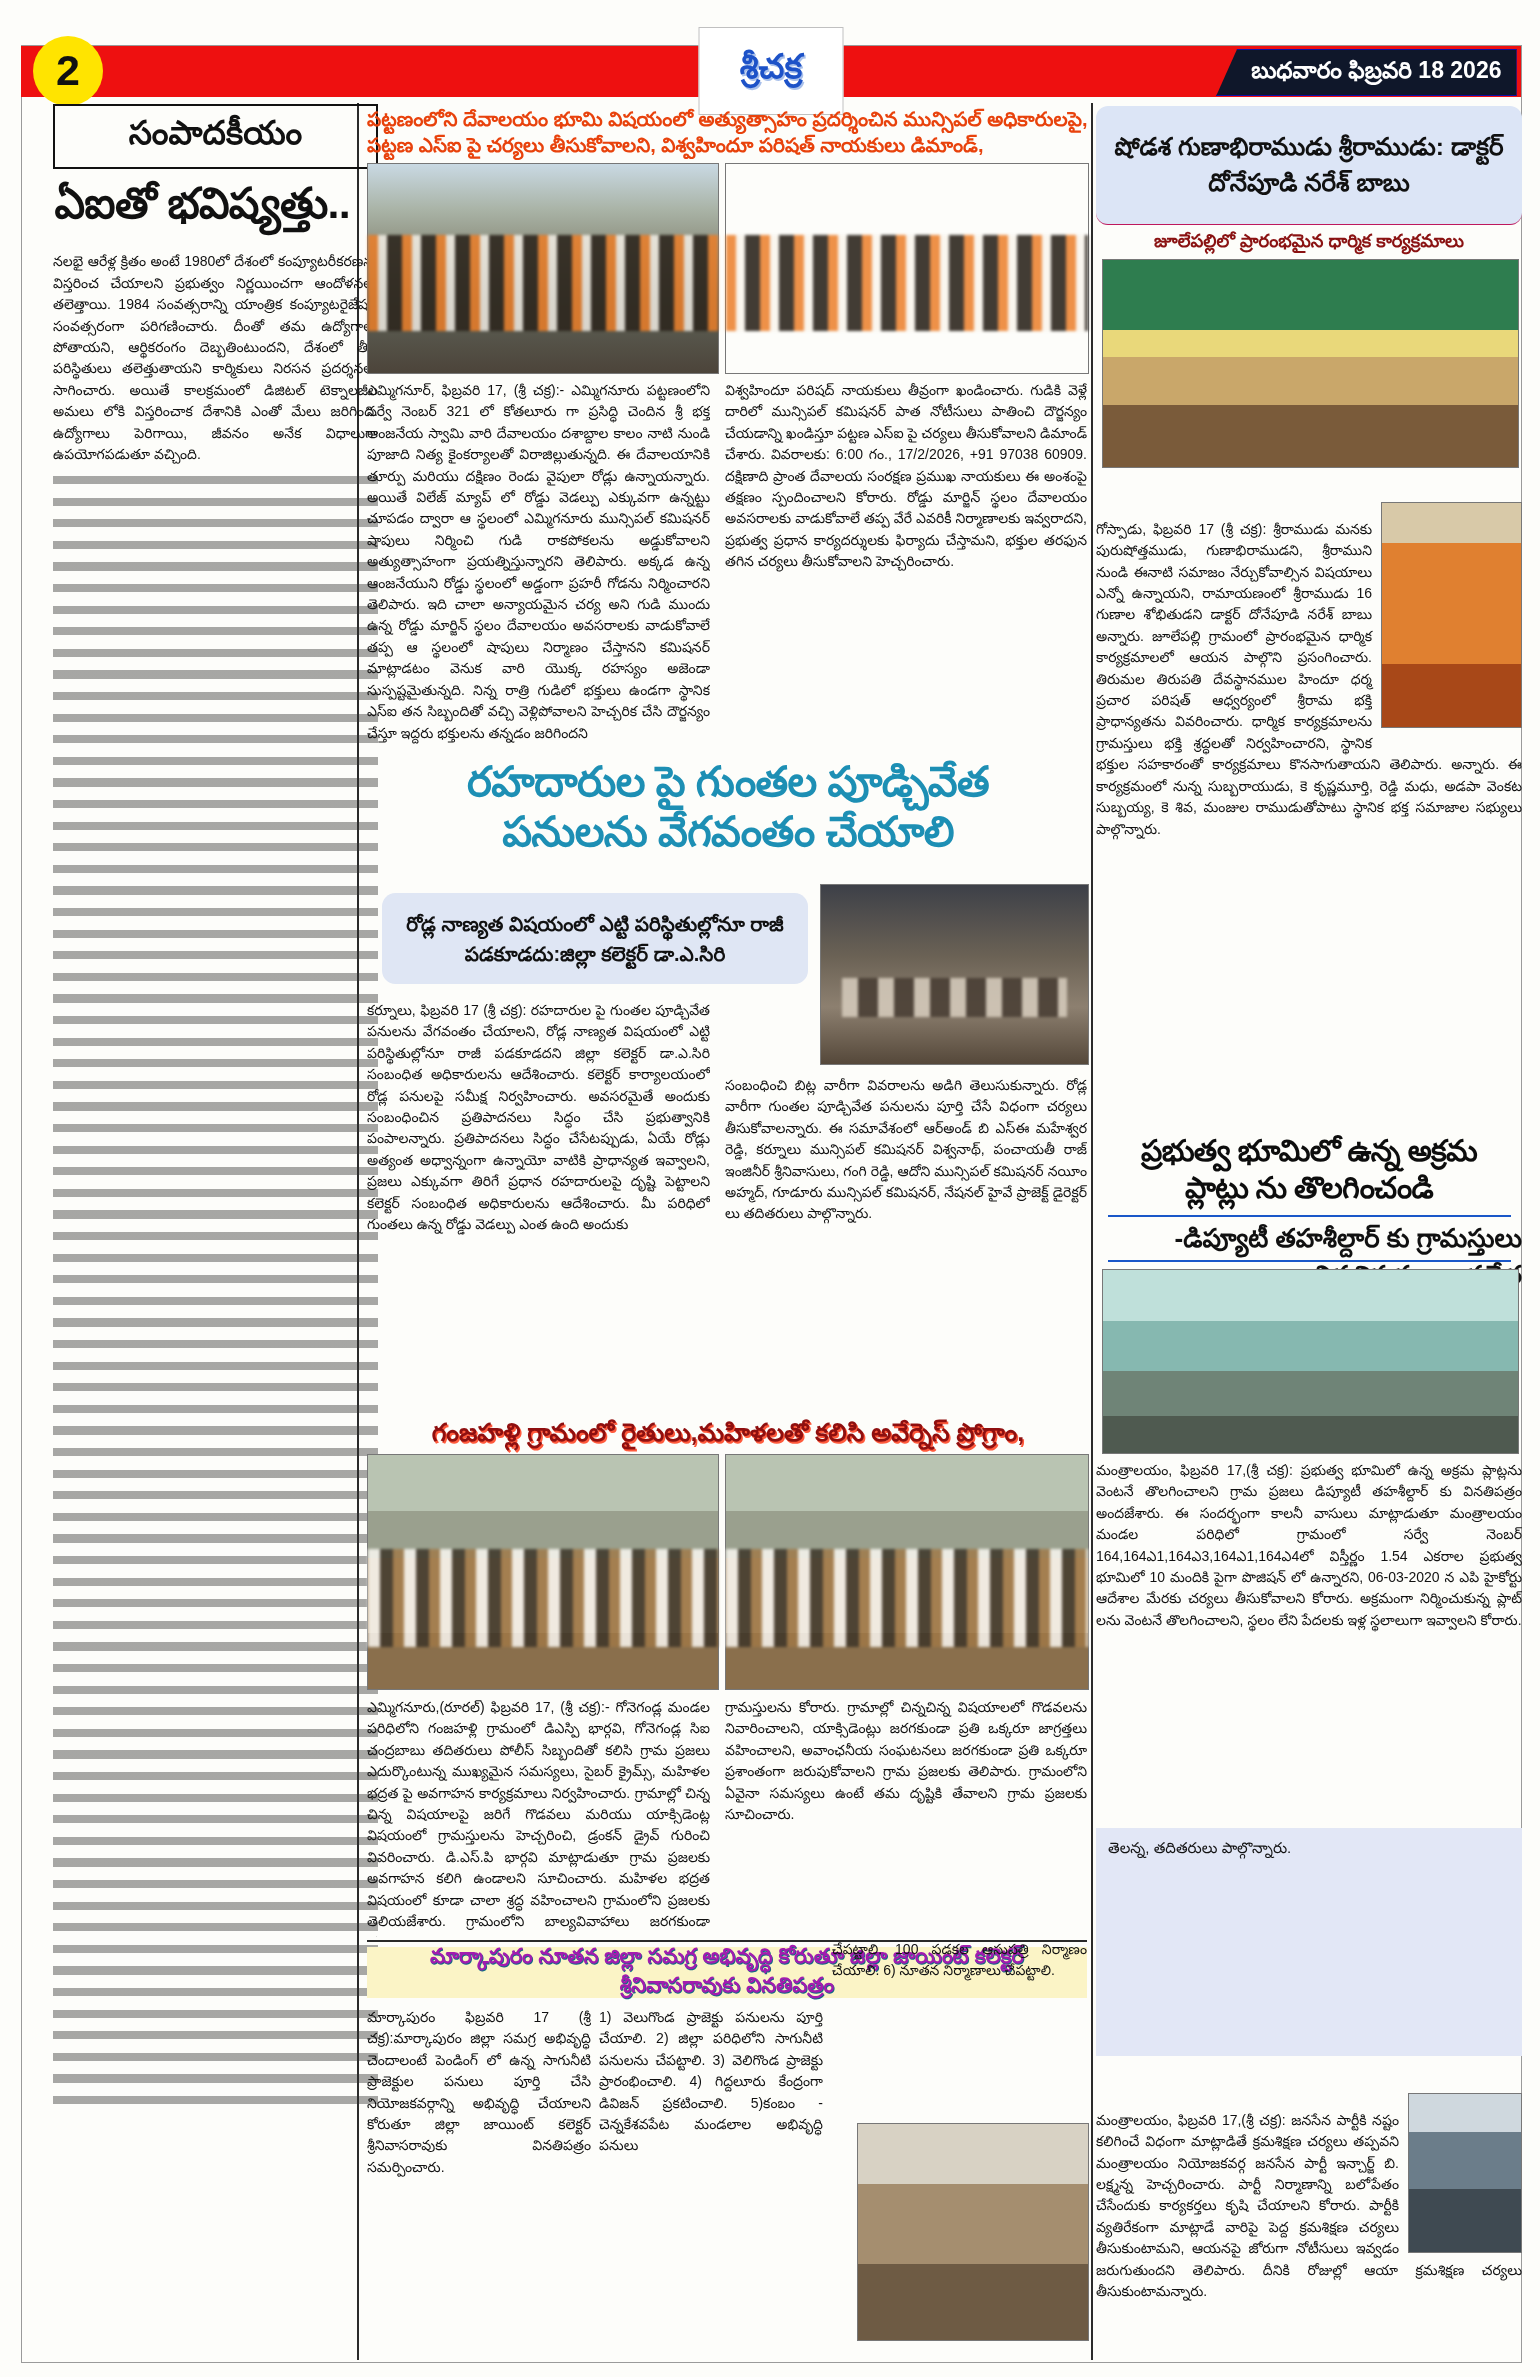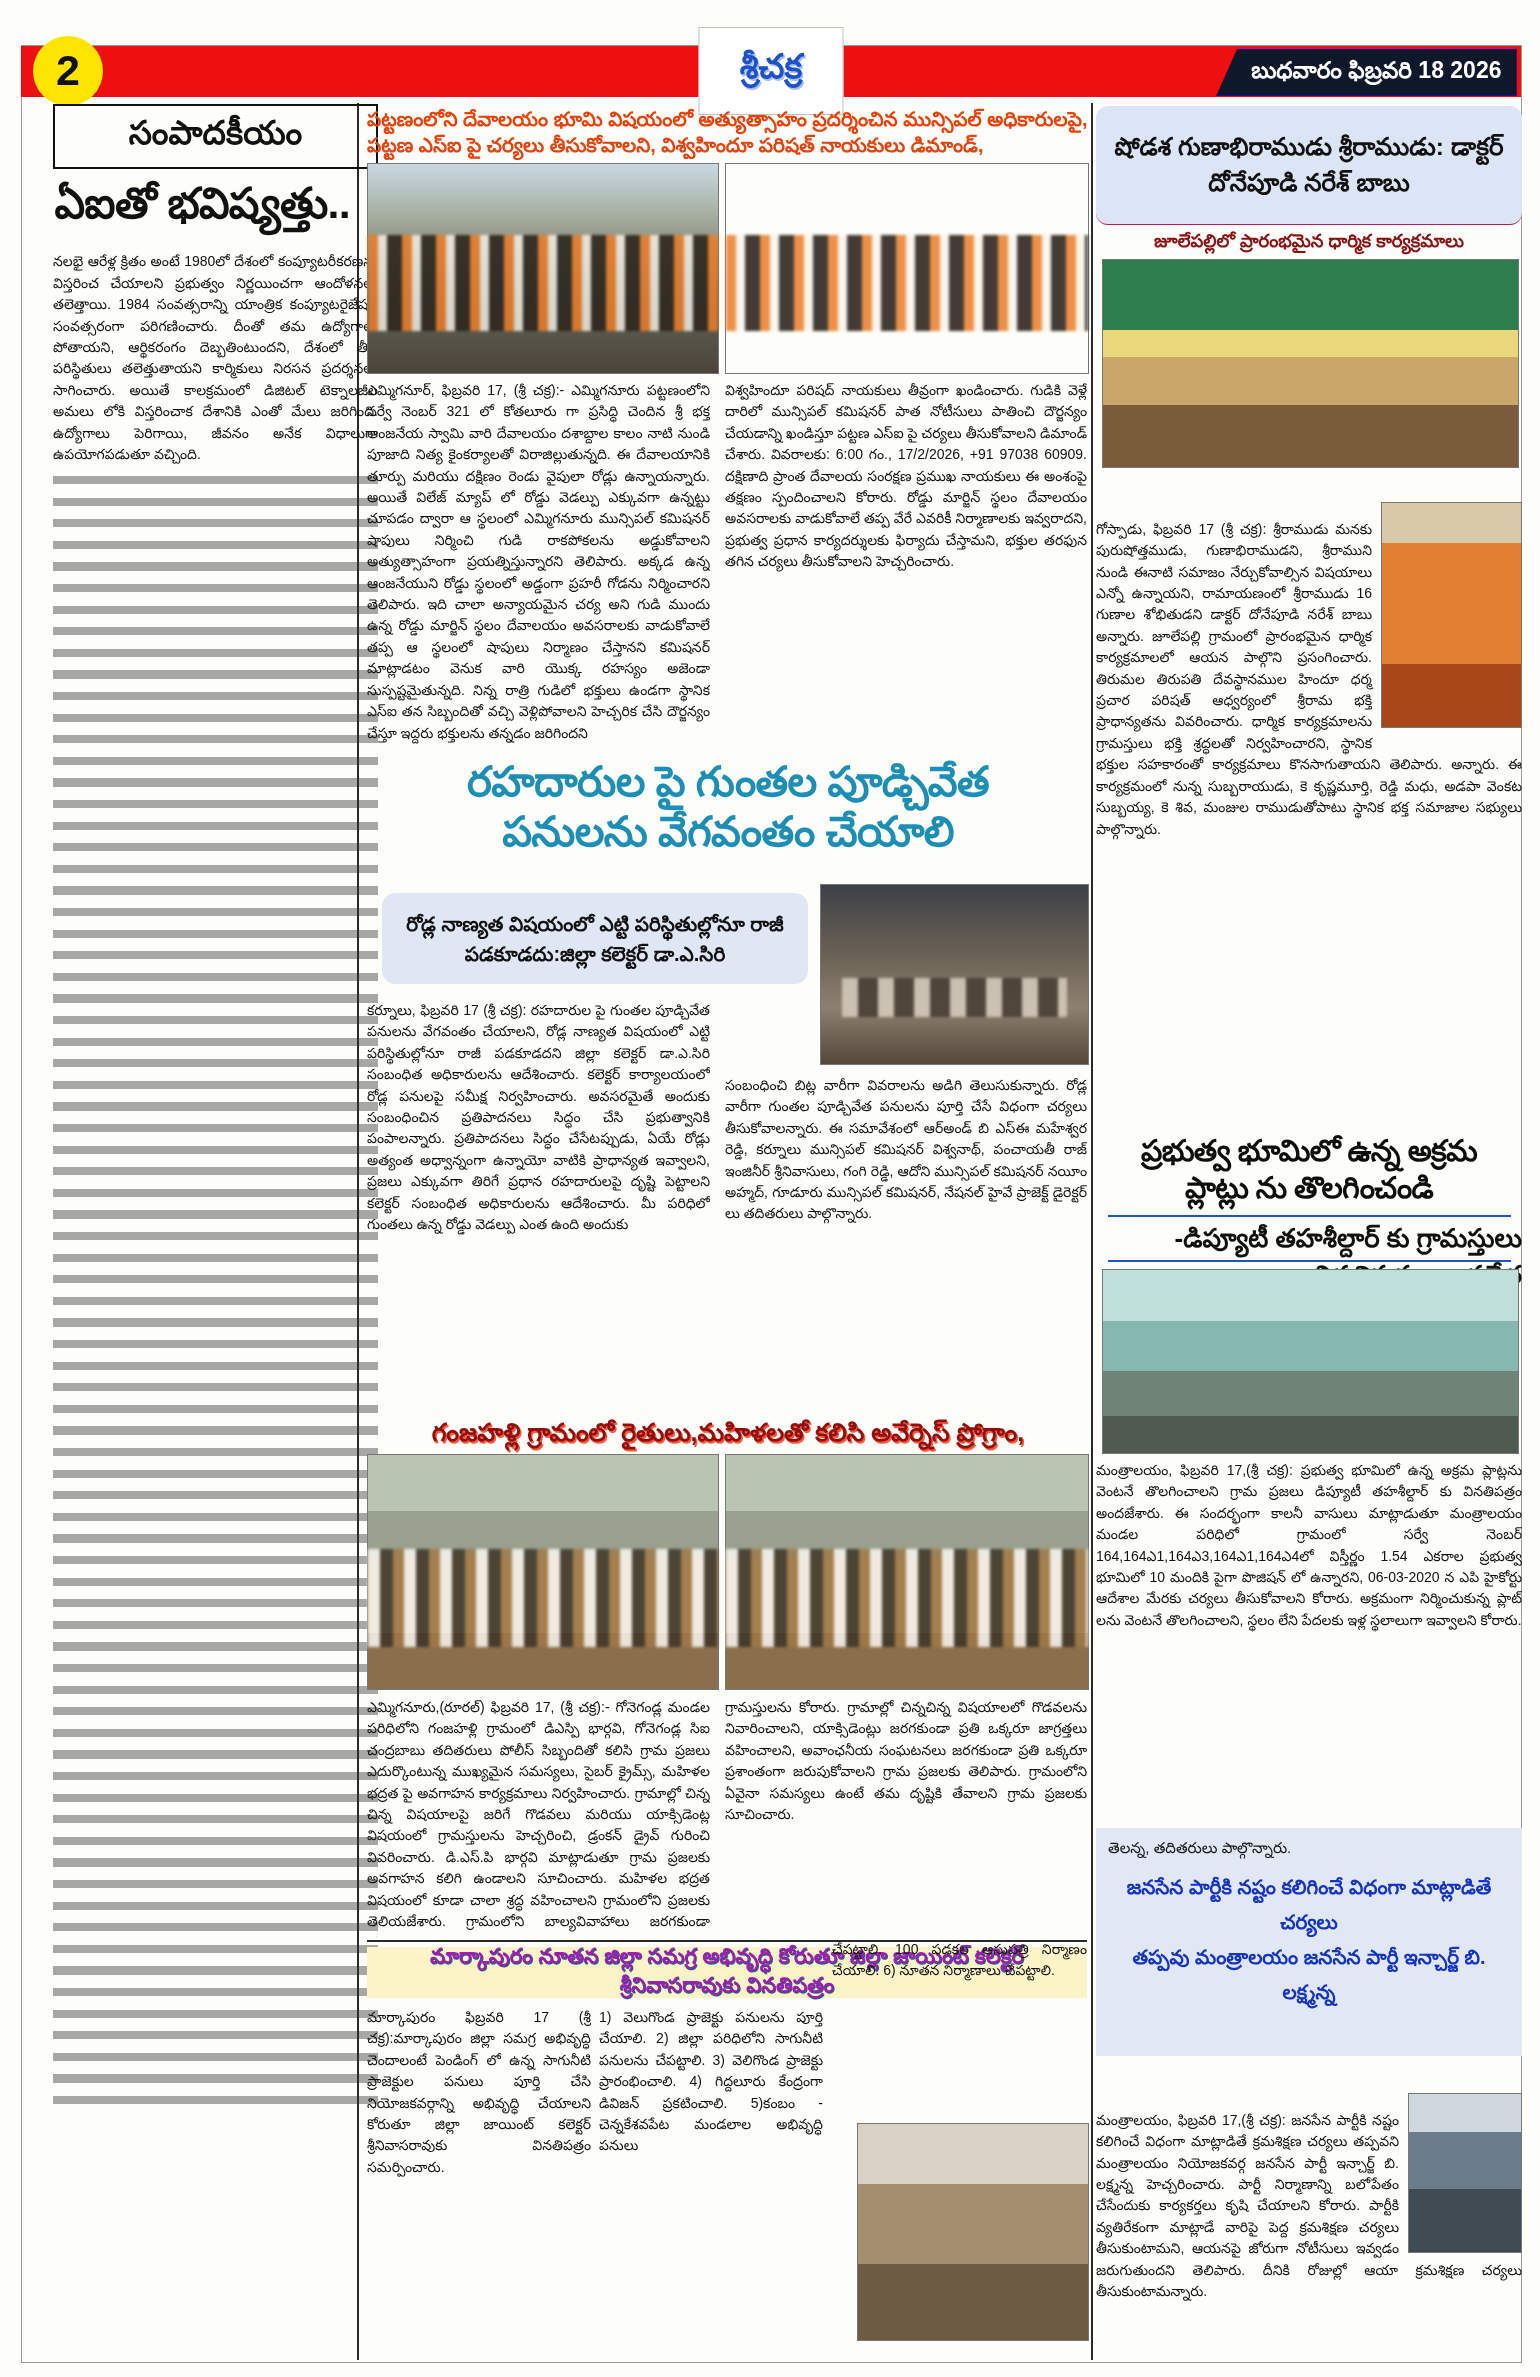--- a/index.html
+++ b/index.html
@@ -191,23 +191,19 @@
     <div>ప్లాట్లు ను తొలగించండి</div>
   </div>
   <div class="rule-b r1"></div>
   <div class="plots-sub">-డిప్యూటీ తహశీల్దార్ కు గ్రామస్తులు వినతిపత్రం అందజేత</div>
   <div class="rule-b r2"></div>
   <div class="photo ph8 p-plots"></div>
   <div class="body clip plots-body">మంత్రాలయం, ఫిబ్రవరి 17,(శ్రీ చక్ర): ప్రభుత్వ భూమిలో ఉన్న అక్రమ ప్లాట్లను వెంటనే తొలగించాలని గ్రామ ప్రజలు డిప్యూటీ తహశీల్దార్ కు వినతిపత్రం అందజేశారు. ఈ సందర్భంగా కాలనీ వాసులు మాట్లాడుతూ మంత్రాలయం మండల పరిధిలో గ్రామంలో సర్వే నెంబర్ 164,164ఎ1,164ఎ3,164ఎ1,164ఎ4లో విస్తీర్ణం 1.54 ఎకరాల ప్రభుత్వ భూమిలో 10 మందికి పైగా పొజిషన్ లో ఉన్నారని, 06-03-2020 న ఎపి హైకోర్టు ఆదేశాల మేరకు చర్యలు తీసుకోవాలని కోరారు. అక్రమంగా నిర్మించుకున్న ప్లాట్ లను వెంటనే తొలగించాలని, స్థలం లేని పేదలకు ఇళ్ల స్థలాలుగా ఇవ్వాలని కోరారు.</div>
 
   <div class="jan-box">
     <div class="jan-end">తెలన్న,  తదితరులు పాల్గొన్నారు.</div>
-    <div class="jan-h">
-      <div>జనసేన పార్టీకి నష్టం కలిగించే విధంగా మాట్లాడితే చర్యలు</div>
-      <div>తప్పవు మంత్రాలయం జనసేన పార్టీ ఇన్చార్జ్ బి. లక్ష్మన్న</div>
-    </div>
   </div>
   <div class="body clip jan-body">
     <div class="ph10 photo-f"></div>
     <span>మంత్రాలయం, ఫిబ్రవరి 17,(శ్రీ చక్ర): జనసేన పార్టీకి నష్టం కలిగించే విధంగా మాట్లాడితే క్రమశిక్షణ చర్యలు తప్పవని మంత్రాలయం నియోజకవర్గ జనసేన పార్టీ ఇన్చార్జ్ బి. లక్ష్మన్న హెచ్చరించారు. పార్టీ నిర్మాణాన్ని బలోపేతం చేసేందుకు కార్యకర్తలు కృషి చేయాలని కోరారు. పార్టీకి వ్యతిరేకంగా మాట్లాడే వారిపై పెద్ద క్రమశిక్షణ చర్యలు తీసుకుంటామని, ఆయనపై జోరుగా నోటీసులు ఇవ్వడం జరుగుతుందని తెలిపారు. దీనికి రోజుల్లో ఆయా క్రమశిక్షణ చర్యలు తీసుకుంటామన్నారు.</span>
   </div>
 </div>
 
 
 </body></html>

